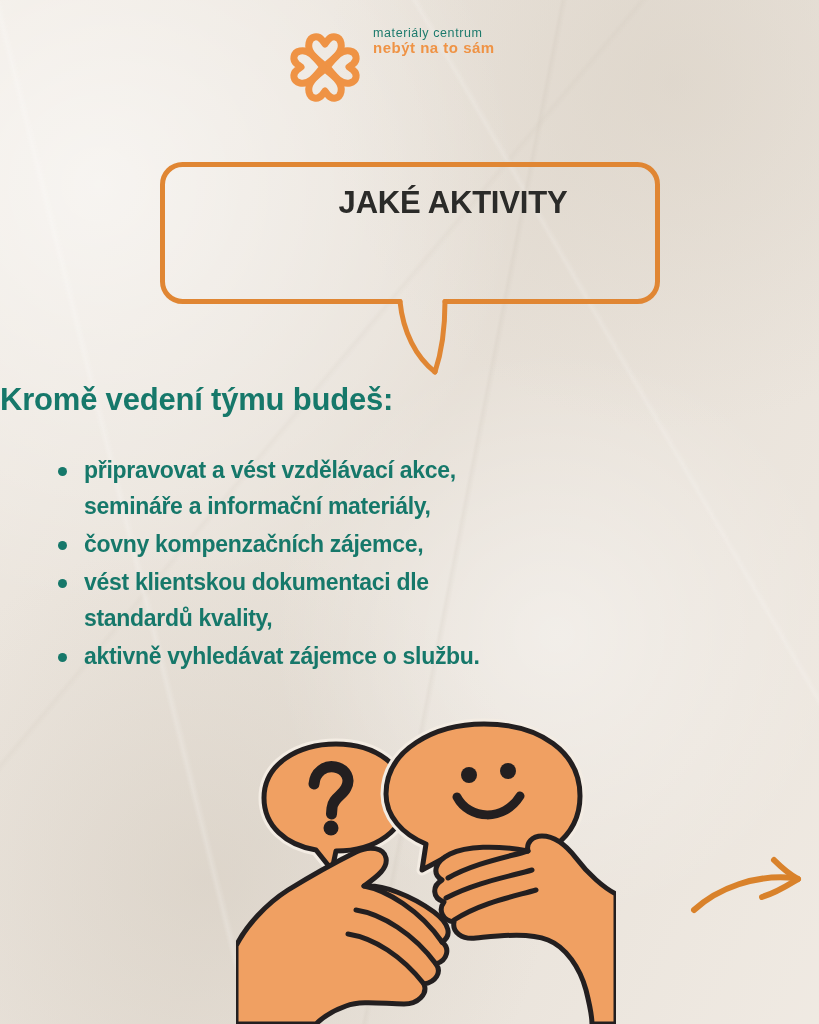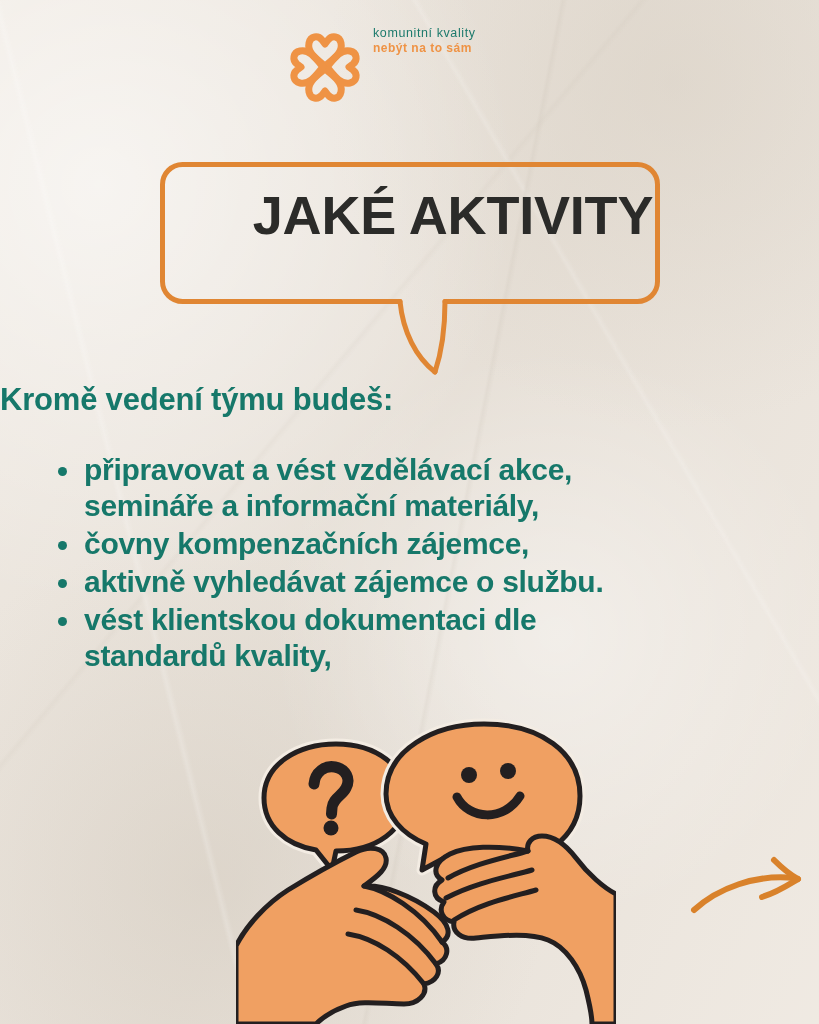--- a/index.html
+++ b/index.html
@@ -68,44 +68,44 @@
   }
   .logo-main {
     color: #1c7a6c;
     font-size: 35px;
     letter-spacing: 1.2px;
     line-height: 38px;
     white-space: nowrap;
   }
   .logo-sub {
     color: #ef9345;
-    font-size: 12px;
+    font-size: 15px;
     font-weight: bold;
     letter-spacing: .5px;
     line-height: 16px;
     white-space: nowrap;
   }
 
   
   .bubble-wrap {
     position: absolute;
     left: 160px;
     top: 162px;
     width: 500px;
     height: 215px;
   }
   .bubble-svg { position: absolute; inset: 0; }
   .bubble-text {
     position: absolute;
     left: 0;
-    top: 28px;
+    top: 16px;
     width: 586px;
     text-align: center;
     color: #2b2b29;
-    font-size: 54px;
+    font-size: 31px;
     font-weight: bold;
     line-height: 50px;
     letter-spacing: -0.2px;
   }
 
   
   .lead {
     position: absolute;
     left: 0;
     top: 382px;
@@ -115,21 +115,21 @@
     font-size: 31px;
     font-weight: bold;
     letter-spacing: -0.2px;
   }
   .bullets {
     position: absolute;
     left: 52px;
     top: 452px;
     width: 724px;
     color: #16786a;
-    font-size: 30px;
+    font-size: 23px;
     font-weight: bold;
     letter-spacing: -0.3px;
   }
   .bullet-row {
     position: relative;
     padding-left: 32px;
     margin-bottom: 2px;
   }
   .bullet-dot {
     position: absolute;
@@ -179,21 +179,21 @@
 
           <path d="M42 39 C 50 29, 56 21, 65 23 C 72 24.5, 73 32, 68 36 L64 39 L68 42 C73 46, 72 53.5, 65 55 C 56 57, 50 49, 42 39 Z"></path>
 
           <path d="M40 41 C 50 49, 58 55, 56 64 C 54.5 71, 47 72, 43 67 L40 63 L37 67 C33 72, 25.5 71, 24 64 C22 55, 30 49, 40 41 Z"></path>
 
           <path d="M38 39 C 30 49, 24 57, 15 55 C 8 53.5, 7 46, 12 42 L16 39 L12 36 C7 32, 8 24.5, 15 23 C 24 21, 30 29, 38 39 Z"></path>
         </g>
       </svg>
     </div>
     <div class="logo-text">
-      <div class="logo-top">komunitní kvality</div>
+      <div class="logo-top">materiály centrum</div>
       <div class="logo-sub">nebýt na to sám</div>
     </div>
   </div>
 
   <div class="bubble-wrap">
     <svg class="bubble-svg" viewBox="0 0 500 215" width="500" height="215" aria-hidden="true">
 
       <path d="M 240 139.5
                L 22.5 139.5
                A 20 20 0 0 1 2.5 119.5
@@ -223,27 +223,27 @@
       <span class="bullet-text nojust">semináře a informační materiály,</span>
     </div>
 
     <div class="bullet-row">
       <span class="bullet-dot"></span>
       <span class="bullet-text nojust">čovny kompenzačních zájemce,</span>
     </div>
 
     <div class="bullet-row">
       <span class="bullet-dot"></span>
-      <span class="bullet-text nojust">aktivně vyhledávat zájemce o službu.</span>
+      <span class="bullet-text">vést klientskou dokumentaci dle</span>
+      <span class="bullet-text nojust">standardů kvality,</span>
     </div>
 
     <div class="bullet-row">
       <span class="bullet-dot"></span>
-      <span class="bullet-text">vést klientskou dokumentaci dle</span>
-      <span class="bullet-text nojust">standardů kvality,</span>
+      <span class="bullet-text nojust">aktivně vyhledávat zájemce o službu.</span>
     </div>
 
   </div>
 
   <div class="illustration">
     <svg viewBox="0 0 380 306" width="380" height="306" aria-hidden="true">
       <g stroke="#231f20" stroke-width="5" stroke-linecap="round" stroke-linejoin="round" fill="none">
 
         <g>
           <path d="M28 80 C28 46, 62 26, 100 26 C140 26, 170 48, 170 80

